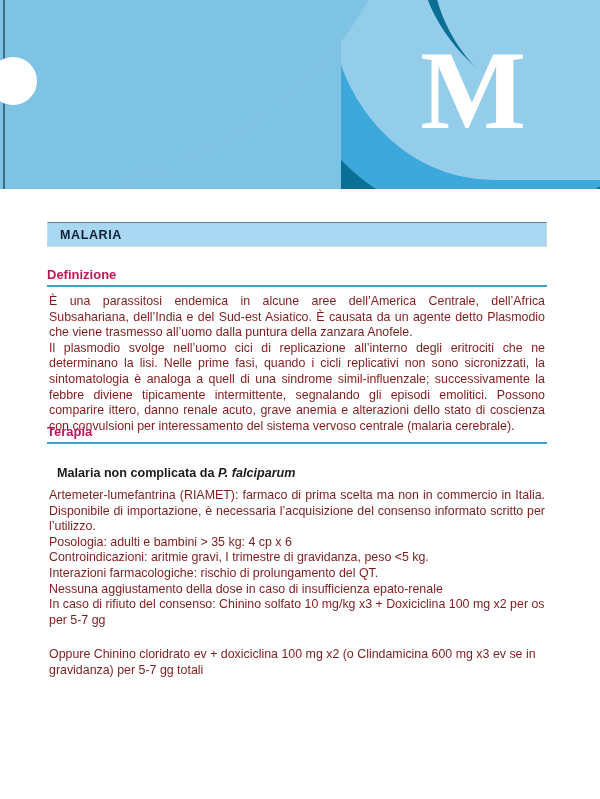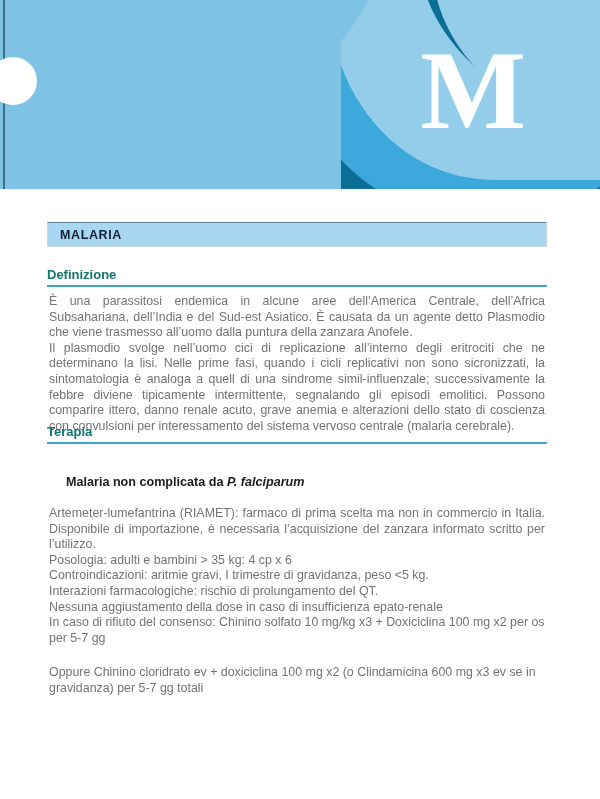--- a/index.html
+++ b/index.html
@@ -160,40 +160,40 @@
   }
 
   .section {
     position: absolute;
     left: 47px;
     width: 500px;
   }
   .section-heading {
     font-size: 13px;
     font-weight: 700;
-    color: #0f766e;
+    color: #be185d;
     padding-bottom: 3px;
     border-bottom: 2px solid #3da2cd;
   }
 
   .para {
     font-size: 12.4px;
     line-height: 15.6px;
-    color: #737373;
+    color: #7f1d1d;
     text-align: justify;
     margin: 0;
     padding: 0 2px 0 2px;
     font-family: "Liberation Sans", sans-serif;
   }
   .para.nojust { text-align: left; }
   .sub-heading {
     font-size: 12.6px;
     font-weight: 700;
     color: #1b1b1b;
-    margin: 17px;
+    margin: 8px;
     padding: 0 2px;
   }
   .sub-heading em {
     font-style: italic;
   }
   .gap-sm { height: 7px; }
   .gap-md { height: 14px; }
   .gap-lg { height: 19px; }
 </style>
 </head>
@@ -225,21 +225,21 @@
     <p class="para">È una parassitosi endemica in alcune aree dell’America Centrale, dell’Africa Subsahariana, dell’India e del Sud-est Asiatico. È causata da un agente detto Plasmodio che viene trasmesso all’uomo dalla puntura della zanzara Anofele.</p>
     <p class="para">Il plasmodio svolge nell’uomo cici di replicazione all’interno degli eritrociti che ne determinano la lisi. Nelle prime fasi, quando i cicli replicativi non sono sicronizzati, la sintomatologia è analoga a quell di una sindrome simil-influenzale; successivamente la febbre diviene tipicamente intermittente, segnalando gli episodi emolitici. Possono comparire ittero, danno renale acuto, grave anemia e alterazioni dello stato di coscienza con convulsioni per interessamento del sistema vervoso centrale (malaria cerebrale).</p>
   </div>
 
   <div class="section" style="top:235px;">
     <div class="section-heading">Terapia</div>
     <div class="gap-md"></div>
 
     <div>
       <p class="sub-heading"><span>Malaria non complicata da </span><em>P. falciparum</em></p>
-      <p class="para">Artemeter-lumefantrina (RIAMET): farmaco di prima scelta ma non in commercio in Italia. Disponibile di importazione, è necessaria l’acquisizione del zanzara informato scritto per l’utilizzo.</p>
+      <p class="para">Artemeter-lumefantrina (RIAMET): farmaco di prima scelta ma non in commercio in Italia. Disponibile di importazione, è necessaria l’acquisizione del consenso informato scritto per l’utilizzo.</p>
       <p class="para nojust">Posologia: adulti e bambini &gt; 35 kg: 4 cp x 6</p>
       <p class="para nojust">Controindicazioni: aritmie gravi, I trimestre di gravidanza, peso &lt;5 kg.</p>
       <p class="para nojust">Interazioni farmacologiche: rischio di prolungamento del QT.</p>
       <p class="para nojust">Nessuna aggiustamento della dose in caso di insufficienza epato-renale</p>
       <p class="para nojust">In caso di rifiuto del consenso: Chinino solfato 10 mg/kg x3 + Doxiciclina 100 mg x2 per os per 5-7 gg</p>
     </div>
 
     <div class="gap-lg"></div>
 
     <div>

